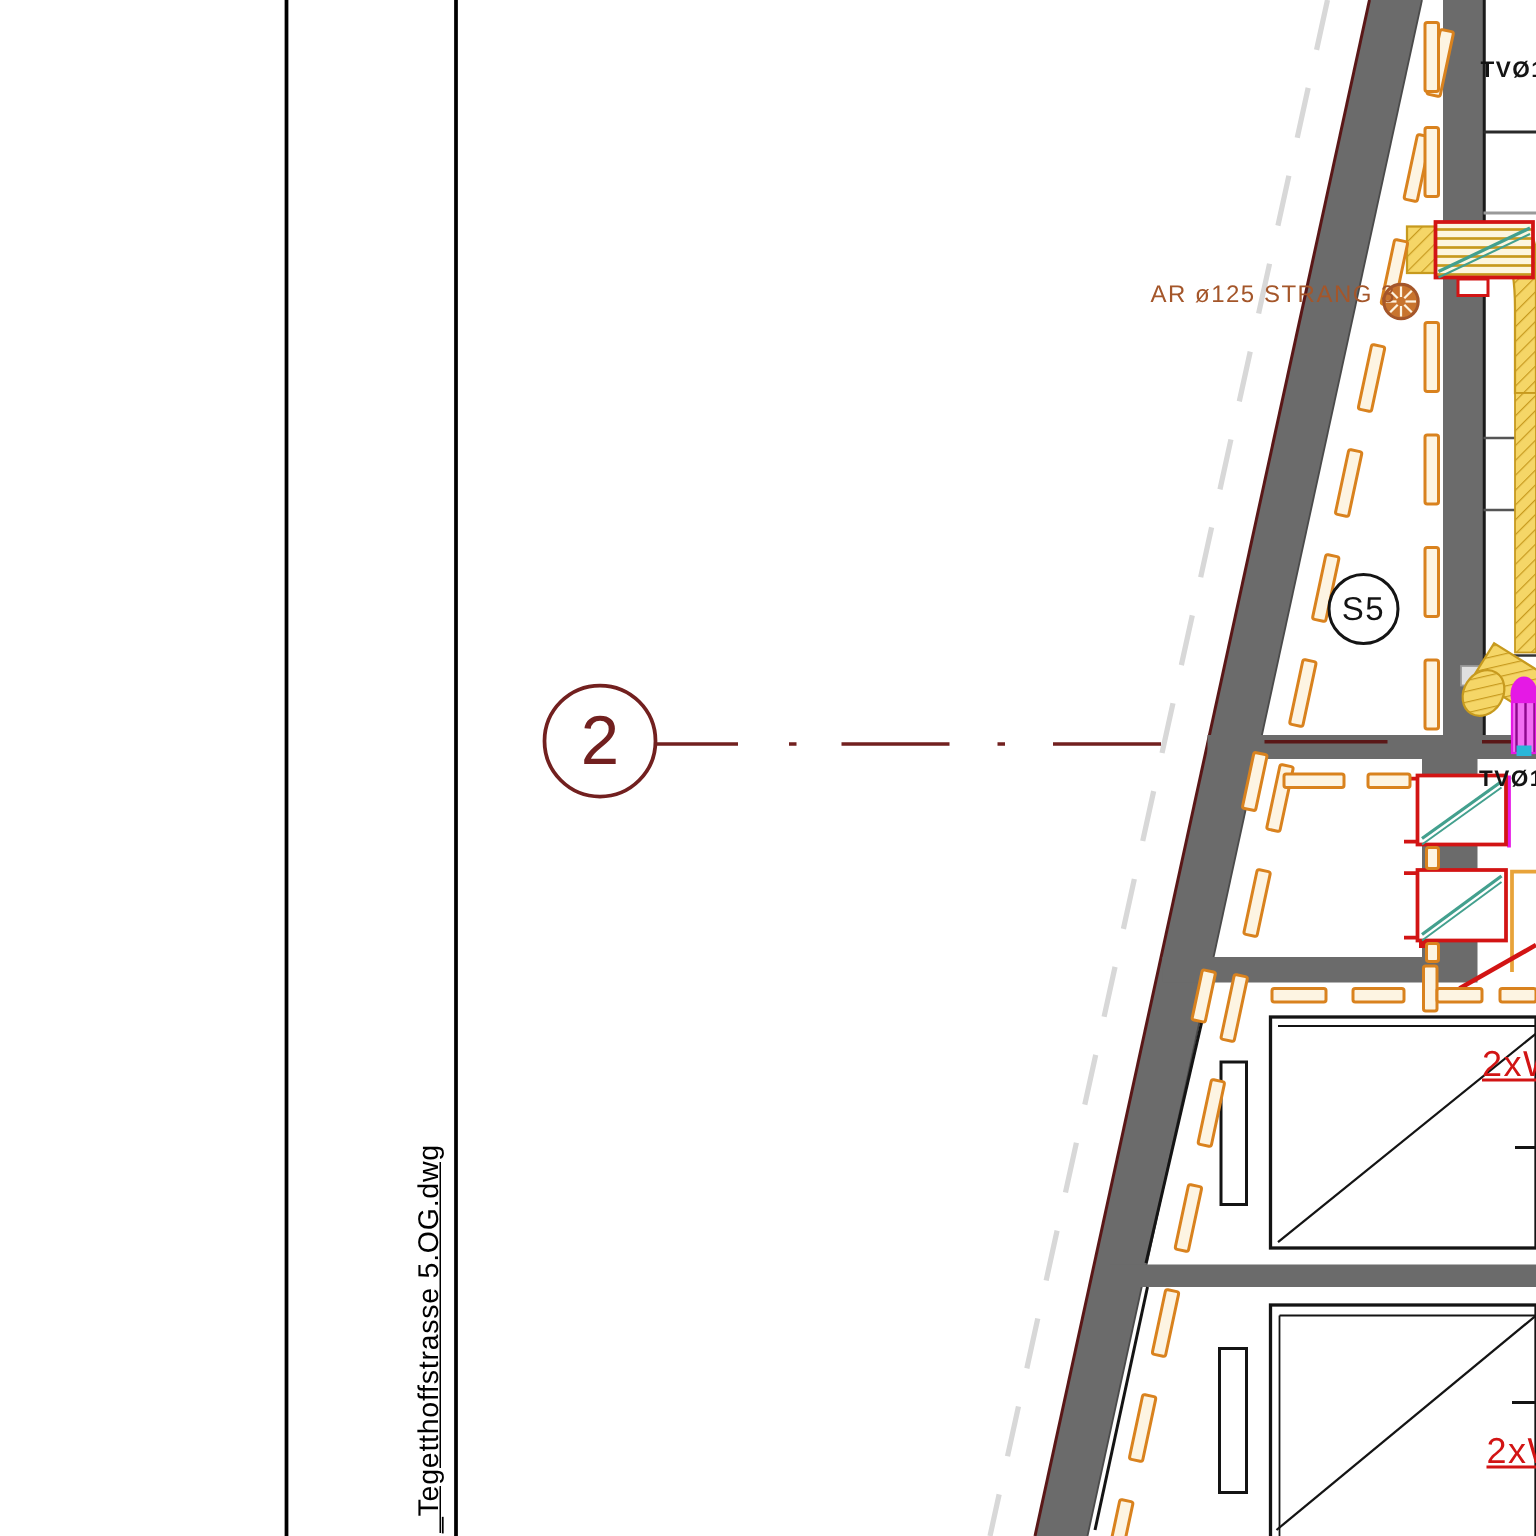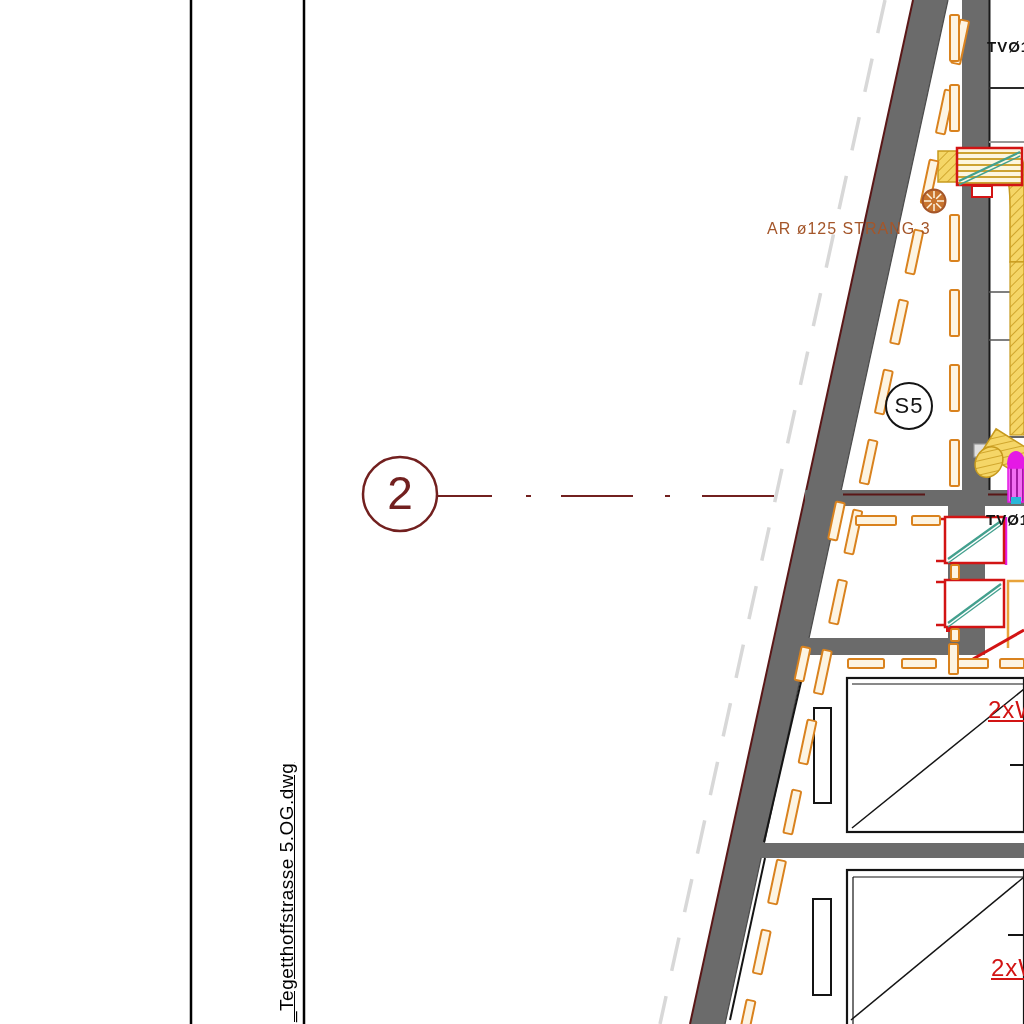--- a/index.html
+++ b/index.html
@@ -7,21 +7,21 @@
          font-family:"Liberation Sans",sans-serif;}
   svg{position:absolute;left:0;top:0;}
   .lbl{position:absolute;white-space:nowrap;}
   .lbl-tv{font-size:15px;font-weight:600;letter-spacing:1px;color:var(--c-ink,#111);}
   .lbl-ar{font-size:16px;letter-spacing:1px;color:var(--c-brown,#a4562a);z-index:5;}
   .lbl-bubble2{font-size:46px;color:var(--c-maroon,#72201f);width:74px;text-align:center;}
   .lbl-s5{font-size:22px;color:var(--c-ink,#111);width:46px;text-align:center;letter-spacing:1px;}
   .lbl-2xw{font-size:24px;color:var(--c-red,#d21414);text-decoration:underline;letter-spacing:1px;}
   .lbl-file{font-size:19px;color:#000;text-decoration:underline;transform:rotate(-90deg);
             transform-origin:0 0;letter-spacing:0.5px;}
-  .z5{z-index:5;margin-top:32px;}
+  .z5{z-index:5;}
 </style>
 </head>
 <body>
 
 <div id="stage">
 
   <svg width="1024" height="1024" viewBox="0 0 1024 1024">
     <defs>
       <pattern id="hatchD" width="7" height="7" patternUnits="userSpaceOnUse" patternTransform="rotate(45)">
         <rect width="7" height="7" fill="var(--c-yellow)"></rect>

